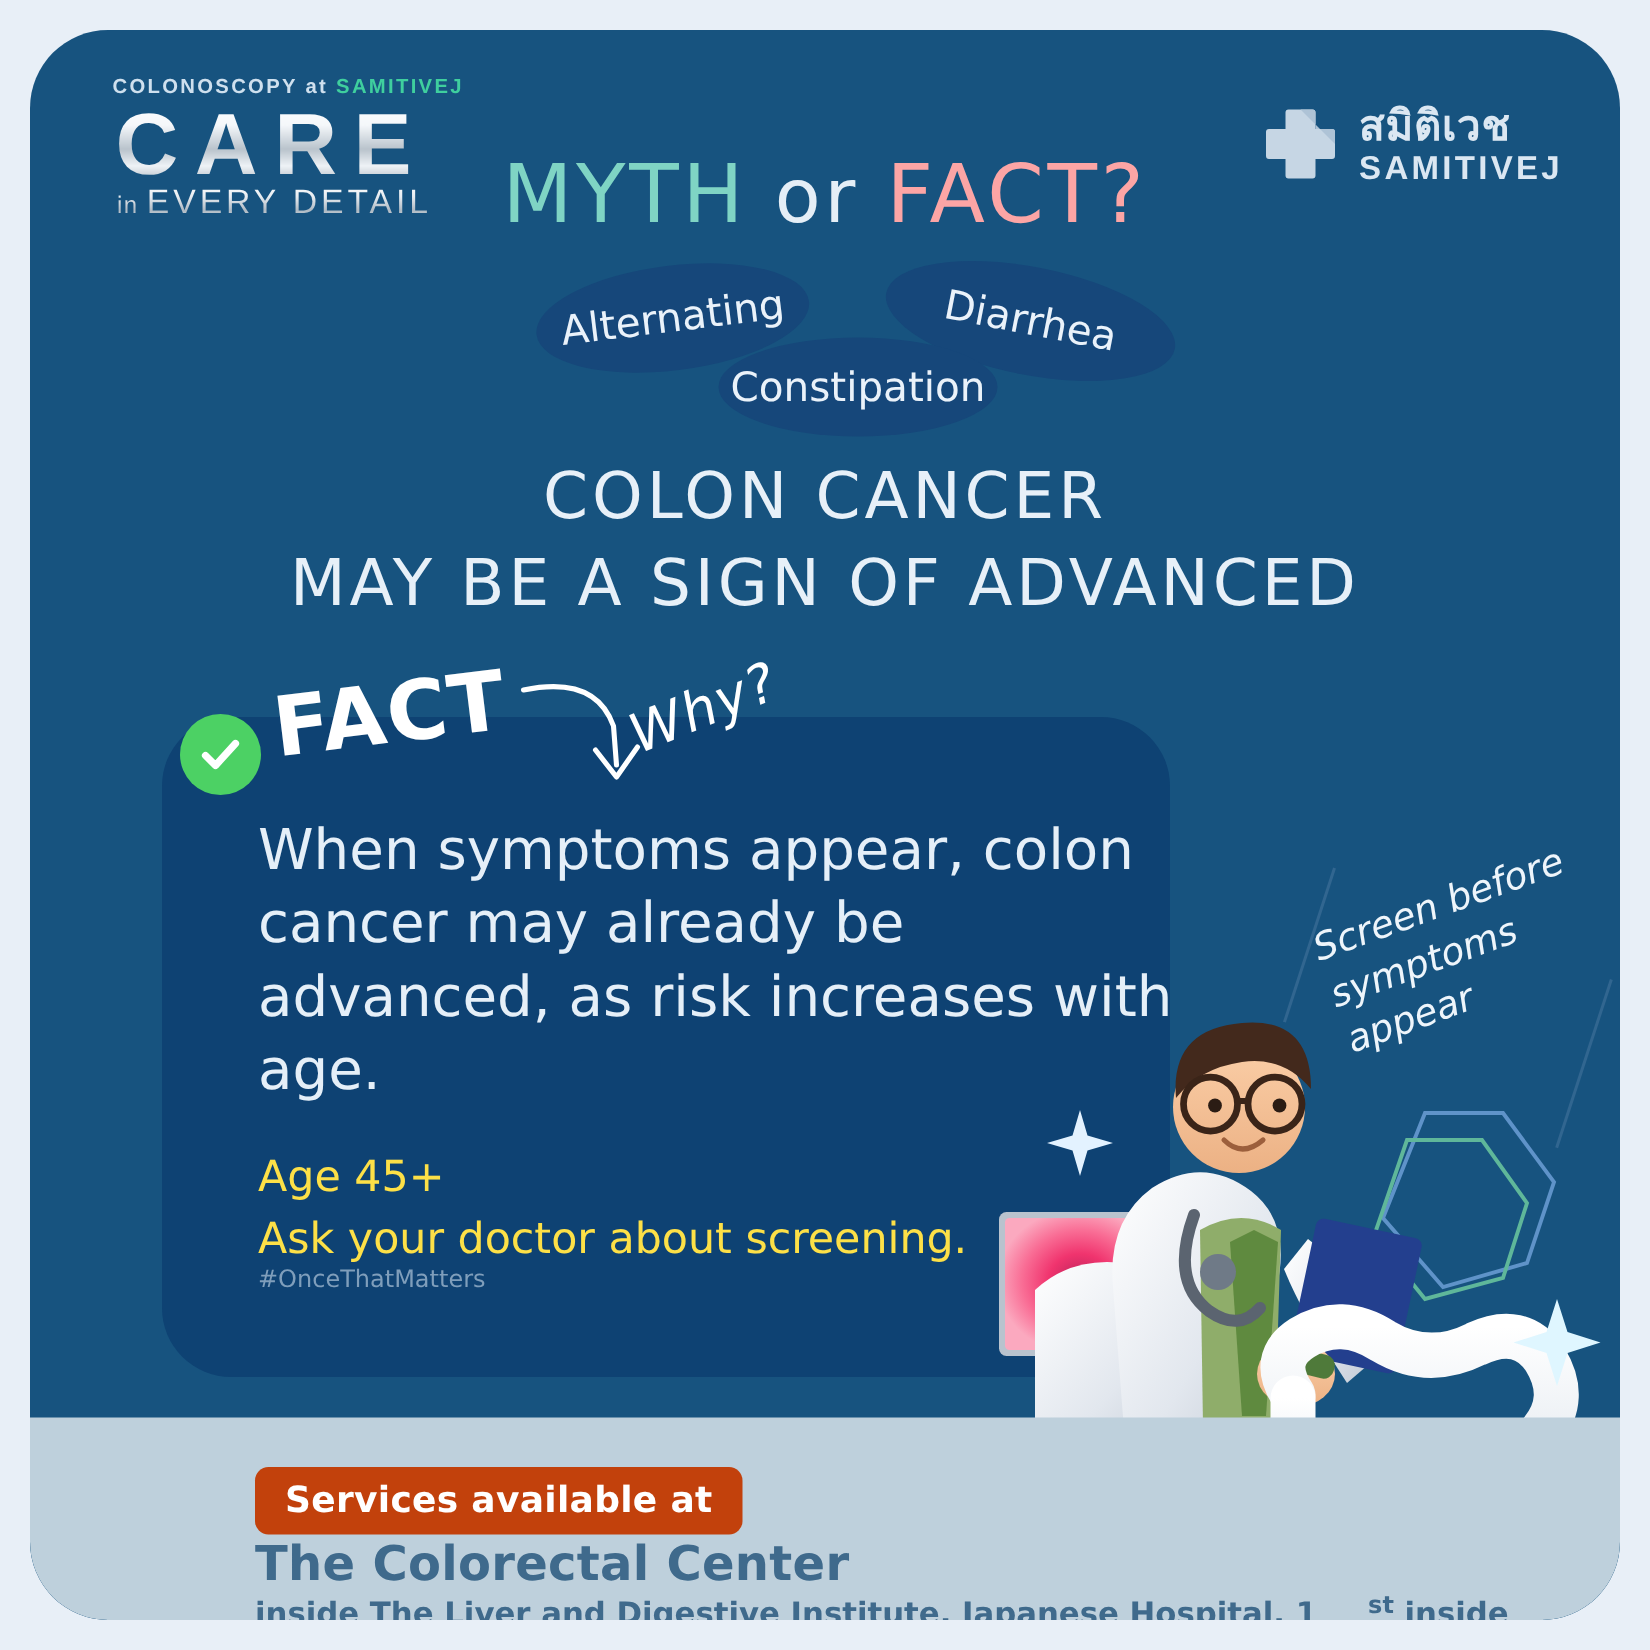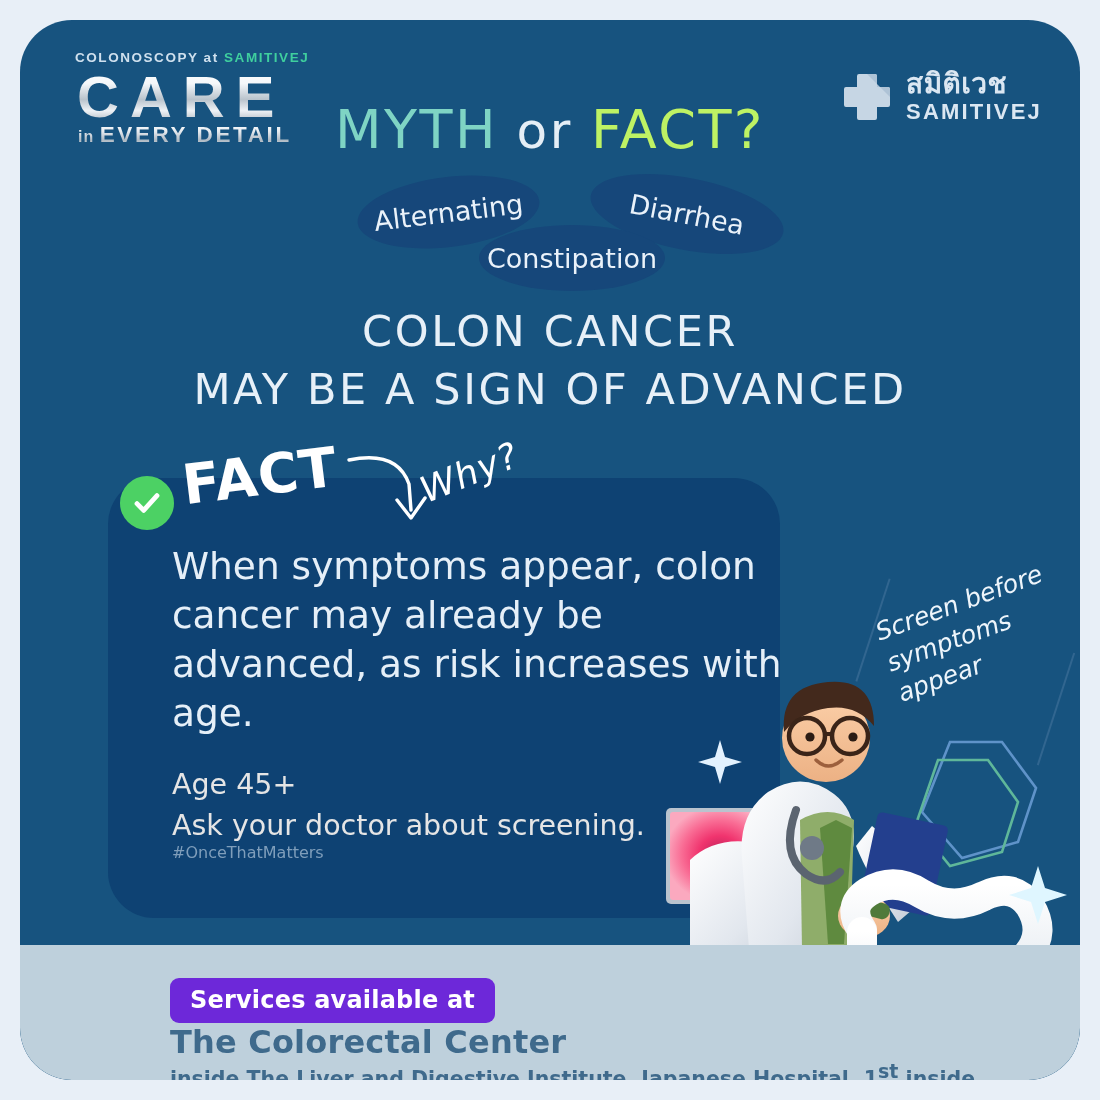--- a/index.html
+++ b/index.html
@@ -25,42 +25,42 @@
   }
   .brand-kicker .sam { color:#3fcf9e; }
   .brand-care {
     font-size:58px; font-weight:700; letter-spacing:11px; line-height:1.02;
     margin-top:2px; margin-left:2px;
     background:linear-gradient(180deg,#ffffff 0%,#f4f7fa 28%,#b9c3cc 55%,#eef2f6 74%,#9aa5b0 100%);
     -webkit-background-clip:text; background-clip:text; color:transparent;
     -webkit-text-fill-color:transparent;
   }
   .brand-detail {
-    font-size:22.5px; font-weight:700; letter-spacing:2.6px; margin-top:-4px; margin-left:3px;
+    font-size:22.5px; font-weight:400; letter-spacing:2.6px; margin-top:-4px; margin-left:3px;
     background:linear-gradient(180deg,#ffffff 0%,#e7ecf1 35%,#aeb9c3 70%,#dce3e9 100%);
     -webkit-background-clip:text; background-clip:text; color:transparent;
     -webkit-text-fill-color:transparent;
   }
   .brand-detail .in { font-size:16px; letter-spacing:1px; }
 
-  .samitivej { position:absolute; right:38px; top:50px; display:flex; align-items:center; gap:13px; }
+  .samitivej { position:absolute; right:38px; top:50px; display:flex; align-items:flex-start; gap:13px; }
   .sam-cross { width:52px; height:52px; flex:none; }
   .sam-txt { line-height:1.0; }
   .sam-thai { font-size:28px; color:#dbe7f2; font-weight:700; letter-spacing:.5px; }
   .sam-en { font-size:22px; color:#dbe7f2; font-weight:700; letter-spacing:2.2px; margin-top:3px; }
 
   
   .mof {
     position:absolute; left:0; right:0; top:78px; text-align:center;
     font-size:54px; letter-spacing:2.5px; font-weight:400;
     font-family:"DejaVu Sans", sans-serif;
   }
   .mof .myth { color:#7fd4c4; }
   .mof .or   { color:#e5eef6; font-size:50px; }
-  .mof .fact { color:#bef264; }
+  .mof .fact { color:#fca5a5; }
 
   
   .bub {
     position:absolute; border-radius:50%; background:#16477a;
     display:flex; align-items:center; justify-content:center;
     color:#eaf2fa; font-size:27px; font-family:"DejaVu Sans", sans-serif;
   }
   #bub-alt  { left:337px; top:157px; width:183px; height:70px; transform:rotate(-7deg); }
   #bub-dia  { left:569px; top:158px; width:196px; height:72px; transform:rotate(11deg); }
   #bub-con  { left:459px; top:205px; width:186px; height:66px; z-index:3; }
@@ -95,21 +95,21 @@
     position:absolute; left:88px; top:458px; width:672px; height:440px;
     background:#0e4273; border-radius:46px;
   }
   .panel-body {
     position:absolute; left:152px; top:522px; width:620px;
     color:#e5eff8; font-size:37.5px; line-height:1.31; font-weight:400;
     font-family:"DejaVu Sans", sans-serif;
   }
   .panel-age {
     position:absolute; left:152px; top:745px; width:560px;
-    color:#e5e5e5; font-size:28.5px; line-height:1.43;
+    color:#fde047; font-size:28.5px; line-height:1.43;
     font-family:"DejaVu Sans", sans-serif;
   }
   .panel-hash {
     position:absolute; left:152px; top:823px;
     color:#7f9ebb; font-size:16px; font-family:"DejaVu Sans", sans-serif;
   }
 
   
   .note {
     position:absolute; left:862px; top:562px; width:195px;
@@ -123,35 +123,35 @@
   
   .illus { position:absolute; left:630px; top:640px; width:430px; height:420px; }
   .sparkle { position:absolute; }
 
   
   .footer {
     position:absolute; left:0; bottom:0; width:1060px; height:135px;
     background:#bed0dc; border-bottom-left-radius:52px; border-bottom-right-radius:52px;
   }
   .footer-pill {
-    position:absolute; left:150px; top:958px; background:#6d28d9;
+    position:absolute; left:150px; top:958px; background:#c2410c;
     color:#ffffff; font-size:24px; font-weight:700; padding:8px 20px 9px;
     border-radius:9px; letter-spacing:.2px; font-family:"DejaVu Sans", sans-serif;
   }
   .footer-title {
     position:absolute; left:150px; top:1003px;
     color:#3f6a8c; font-size:32px; font-weight:700; letter-spacing:.2px;
     font-family:"DejaVu Sans", sans-serif;
   }
   .footer-sub {
     position:absolute; left:150px; top:1040px;
     color:#3f6a8c; font-size:20.5px; font-weight:700;
     font-family:"DejaVu Sans", sans-serif;
   }
-  .footer-sub sup { font-size:19px; }
+  .footer-sub sup { font-size:16px;margin-left:34px; }
 </style>
 </head>
 <body>
 
 <div id="stage">
   <div class="card">
 
     <div class="brand-block">
       <div class="brand-kicker"><span>COLONOSCOPY at </span><span class="sam">SAMITIVEJ</span></div>
       <div class="brand-care">CARE</div>

